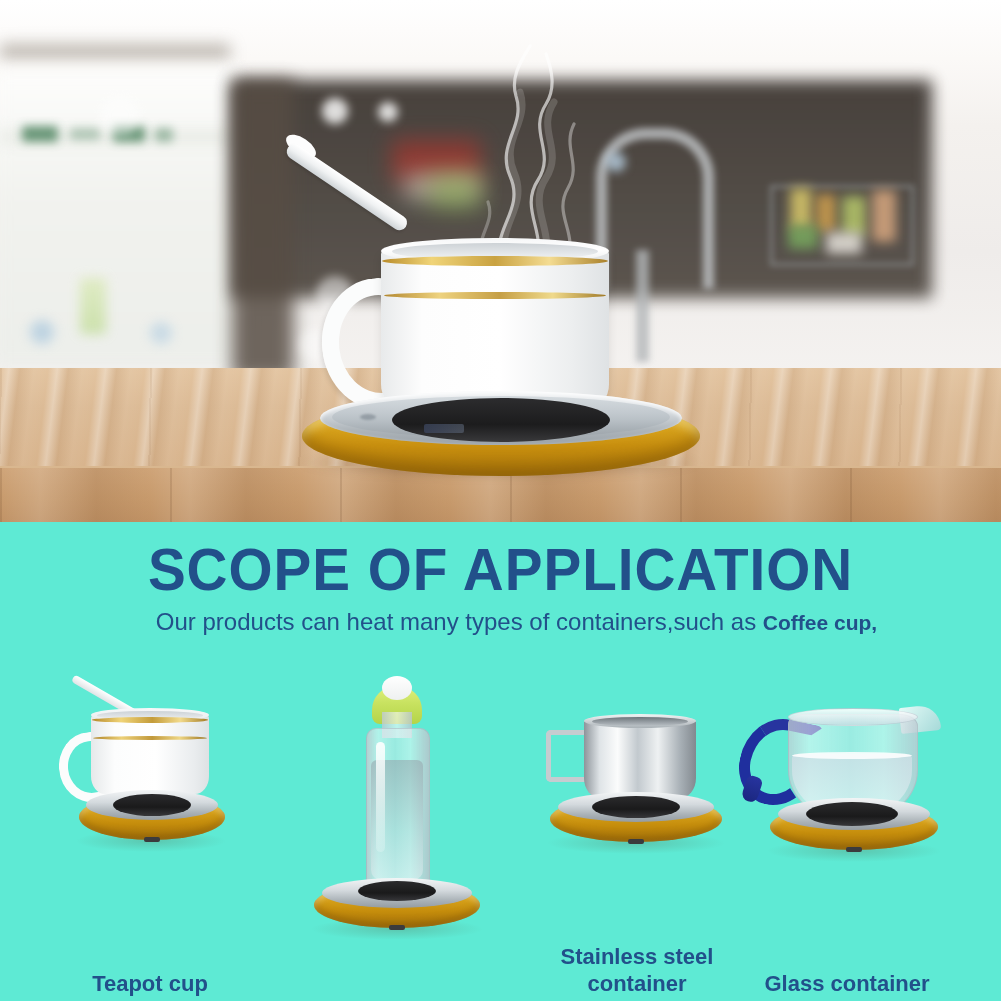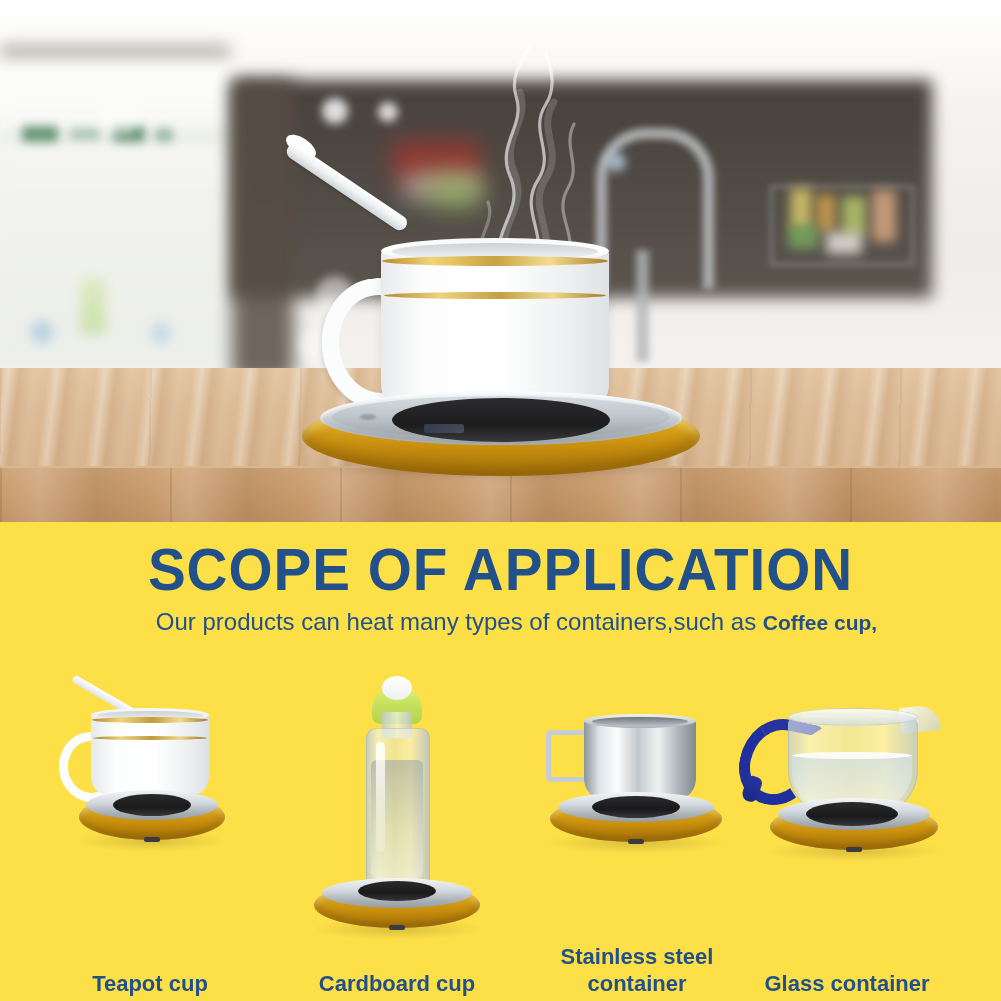--- a/index.html
+++ b/index.html
@@ -307,21 +307,21 @@
     background: #fdfdfd;
     border-radius: 50%;
     transform: rotate(34deg);
   }
   .steam { position: absolute; left: 430px; top: 40px; width: 200px; height: 230px; opacity: .72; }
 
   
   .panel {
     position: absolute; left: 0; top: 522px;
     width: 1001px; height: 479px;
-    background: #fde047;
+    background: #5eead4;
   }
   .headline {
     position: absolute; left: 0; top: 14px;
     width: 1001px;
     text-align: center;
     font-size: 59px;
     font-weight: bold;
     letter-spacing: 1px;
     color: #22508a;
     font-family: "Liberation Sans", sans-serif;
@@ -659,23 +659,20 @@
         <div class="bt-cap-white"></div>
         <div class="bt-neck"></div>
         <div class="bt-body"></div>
         <div class="bt-water"></div>
         <div class="bt-hl"></div>
         <div class="sw-shadow" style="left:38px;top:246px;width:174px;height:22px;"></div>
         <div class="sw-gold" style="left:42px;top:210px;width:166px;height:46px;"></div>
         <div class="sw-plate" style="left:50px;top:206px;width:150px;height:30px;"></div>
         <div class="sw-ring" style="left:86px;top:209px;width:78px;height:20px;"></div>
         <div class="sw-foot" style="left:117px;top:253px;width:16px;height:5px;"></div>
-        <div class="caption">
-          <span>Cardboard cup</span>
-        </div>
       </div>
 
       <div class="thumb t3">
         <div class="st-handle"></div>
         <div class="st-body"></div>
         <div class="st-lip"></div>
         <div class="st-lip-in"></div>
         <div class="sw-shadow" style="left:34px;top:160px;width:180px;height:22px;"></div>
         <div class="sw-gold" style="left:38px;top:124px;width:172px;height:46px;"></div>
         <div class="sw-plate" style="left:46px;top:120px;width:156px;height:30px;"></div>

